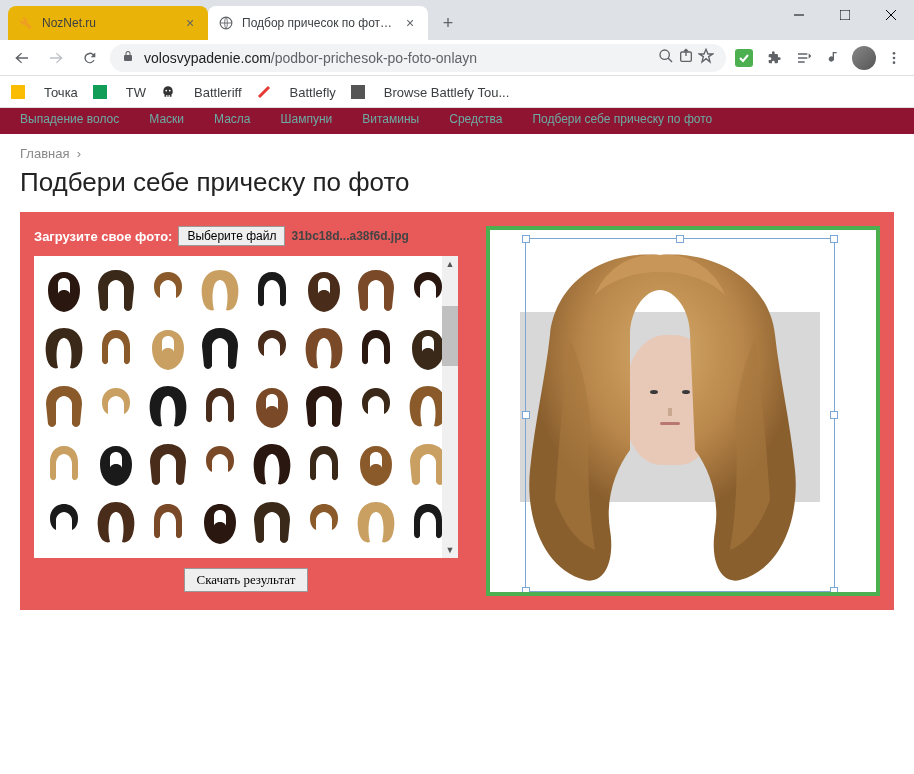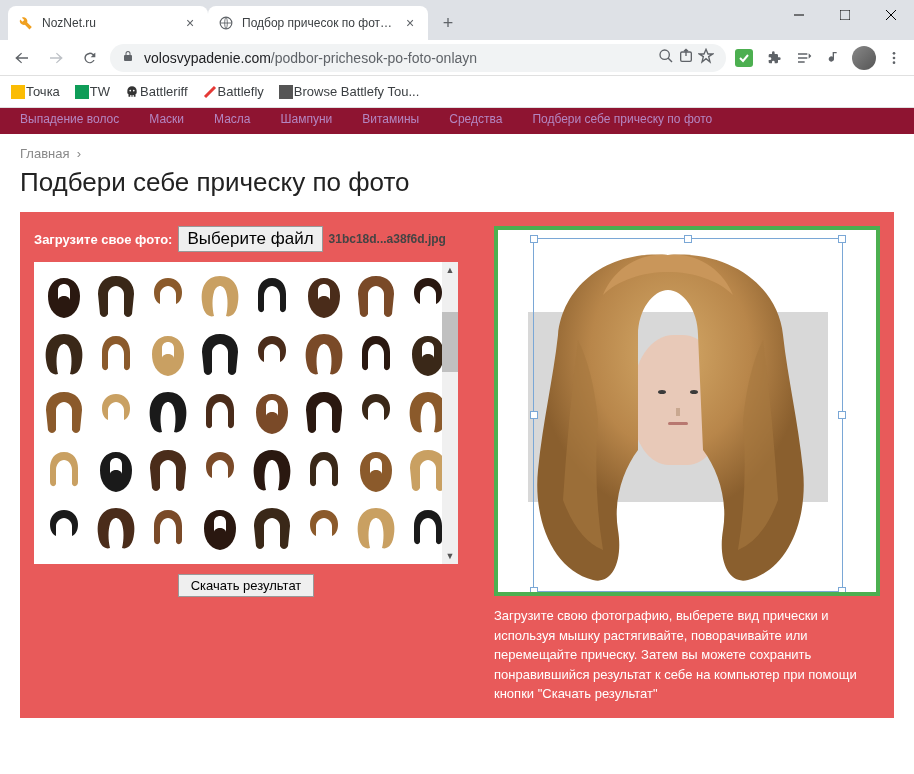--- a/index.html
+++ b/index.html
@@ -1,20 +1,20 @@
 <!DOCTYPE html>
 <html><head>
 <meta charset="utf-8">
 <style>
 * { margin: 0; padding: 0; box-sizing: border-box; font-family: Arial, sans-serif; }
 body { background: #fff; width: 914px; height: 774px; overflow: hidden; }
 
 
 .titlebar { height: 40px; background: #dee1e6; display: flex; align-items: flex-end; padding-left: 8px; position: relative; }
-.tab { height: 34px; background: #ffffff; border-radius: 8px 8px 0 0; display: flex; align-items: center; padding: 0 10px; font-size: 12px; color: #3c4043; min-width: 200px; max-width: 220px; position: relative; margin-right: 0; }
+.tab { height: 34px; background: #eab308; border-radius: 8px 8px 0 0; display: flex; align-items: center; padding: 0 10px; font-size: 12px; color: #3c4043; min-width: 200px; max-width: 220px; position: relative; margin-right: 0; }
 .tab.active { background: #fff; }
 .tab-icon { width: 16px; height: 16px; margin-right: 8px; flex-shrink: 0; display: flex; align-items: center; justify-content: center; }
 .tab-title { white-space: nowrap; overflow: hidden; text-overflow: ellipsis; flex: 1; }
 .tab-close { width: 16px; height: 16px; display: flex; align-items: center; justify-content: center; font-size: 14px; color: #5f6368; margin-left: 6px; }
 .new-tab-btn { width: 28px; height: 28px; display: flex; align-items: center; justify-content: center; color: #5f6368; font-size: 18px; margin-left: 6px; margin-bottom: 3px; }
 .window-controls { position: absolute; right: 0; top: 0; display: flex; height: 30px; }
 .win-btn { width: 46px; height: 30px; display: flex; align-items: center; justify-content: center; color: #000; }
 
 
 .omnibox-row { height: 36px; background: #fff; display: flex; align-items: center; padding: 0 8px; gap: 6px; border-bottom: 1px solid #e0e0e0; }
@@ -24,54 +24,54 @@
 .lock-icon { color: #5f6368; }
 .url-host { color: #202124; }
 .url-path { color: #5f6368; }
 .omni-right { display: flex; gap: 4px; align-items: center; margin-left: auto; }
 .ext-icons { display: flex; gap: 6px; align-items: center; }
 .ext-icon { width: 24px; height: 24px; display: flex; align-items: center; justify-content: center; }
 .avatar { width: 24px; height: 24px; border-radius: 50%; background: linear-gradient(135deg,#888,#555); }
 
 
 .bookmarks { height: 32px; background: #fff; display: flex; align-items: center; padding: 0 10px; gap: 14px; font-size: 13px; color: #3c4043; border-bottom: 1px solid #e0e0e0; }
-.bm { display: flex; align-items: center; gap: 0; }
+.bm { display: flex; align-items: flex-end; gap: 18px; }
 .bm-icon { width: 16px; height: 16px; display: flex; align-items: center; justify-content: center; }
 
 
 .page { height: calc(774px - 40px - 36px - 32px); overflow: hidden; background: #fff; }
-.site-nav { background: #8e1431; color: #c4b5fd; padding: 4px 20px 8px; font-size: 12px; }
+.site-nav { background: #8e1431; color: #5eead4; padding: 4px 20px 8px; font-size: 12px; }
 .nav-line { display: flex; gap: 30px; flex-wrap: wrap; }
 .nav-line span { white-space: nowrap; }
 .nav-line.top span { opacity: 0.7; }
 
 .content { padding: 12px 20px; }
 .breadcrumb { font-size: 13px; color: #888; margin-bottom: 6px; }
 .breadcrumb a { color: #888; text-decoration: none; }
 h1 { font-size: 26px; font-weight: 400; color: #222; margin-bottom: 14px; }
 
-.tool-wrap { background: #e85a5a; padding: 14px; display: flex; gap: 36px; }
+.tool-wrap { background: #e85a5a; padding: 14px; display: flex; gap: 28px; }
 .left-col { flex: 1; }
 .upload-row { color: #fff; font-size: 13px; font-weight: bold; margin-bottom: 10px; display: flex; align-items: center; gap: 6px; }
-.file-btn { background: #efefef; border: 1px solid #999; padding: 2px 8px; font-size: 17px; color: #000; font-weight: normal; }
+.file-btn { background: #efefef; border: 1px solid #999; padding: 2px 8px; font-size: 12px; color: #000; font-weight: normal; }
 .file-name { color: #444; font-weight: bold; font-size: 12px; }
 .gender-row { color: #fff; font-size: 13px; font-weight: bold; margin-bottom: 8px; display: flex; align-items: center; gap: 2px; }
 .gender-row input { margin: 0 2px 0 4px; }
 
 .hair-grid-wrap { background: #fff; height: 302px; position: relative; overflow: hidden; }
 .hair-grid { padding: 4px; }
 .hair-row { display: flex; }
 .hair-cell { width: 52px; height: 58px; display: flex; align-items: center; justify-content: center; }
 .hair-svg { width: 44px; height: 50px; }
 .grid-scrollbar { position: absolute; right: 0; top: 0; width: 16px; height: 100%; background: #f0f0f0; }
 .scroll-thumb { width: 100%; height: 60px; background: #c0c0c0; margin-top: 50px; }
 .scroll-arrow { width: 16px; height: 16px; background: #f0f0f0; display: flex; align-items: center; justify-content: center; font-size: 9px; color: #555; position: absolute; }
 
 .download-btn-wrap { text-align: center; margin-top: 10px; }
-.download-btn { background: #efefef; border: 1px solid #999; padding: 3px 12px; font-size: 13px; }
+.download-btn { background: #efefef; border: 1px solid #999; padding: 3px 12px; font-size: 13px; font-family: Liberation Serif, serif; }
 
 .right-col { flex: 1; display: flex; flex-direction: column; }
 .preview-box { background: #fff; border: 4px solid #4caf50; height: 370px; position: relative; overflow: hidden; }
 .photo-bg { position: absolute; left: 30px; top: 82px; width: 300px; height: 190px; background: #d8d8d8; }
 .face { position: absolute; left: 135px; top: 105px; width: 90px; height: 130px; background: #e8c9b8; border-radius: 45% 45% 40% 40%; }
 .face-features { position: absolute; left: 150px; top: 150px; width: 60px; height: 60px; }
 .eye { position: absolute; width: 8px; height: 4px; background: #3a3a3a; border-radius: 50%; }
 .eye.l { left: 10px; top: 10px; }
 .eye.r { right: 10px; top: 10px; }
 .nose { position: absolute; left: 28px; top: 28px; width: 4px; height: 8px; background: #c9a890; }
@@ -520,17 +520,16 @@
           <div class="sel-handles">
             <div class="handle h-tl"></div>
             <div class="handle h-tm"></div>
             <div class="handle h-tr"></div>
             <div class="handle h-ml"></div>
             <div class="handle h-mr"></div>
             <div class="handle h-bl"></div>
             <div class="handle h-br"></div>
           </div>
         </div>
-        <div class="instructions">Загрузите свою фотографию, выберете вид прически и используя мышку растягивайте, поворачивайте или перемещайте прическу. Затем вы можете сохранить понравившийся результат к себе на компьютер при помощи кнопки "Скачать результат"</div>
       </div>
     </div>
   </div>
 </div>
 
 </body></html>

